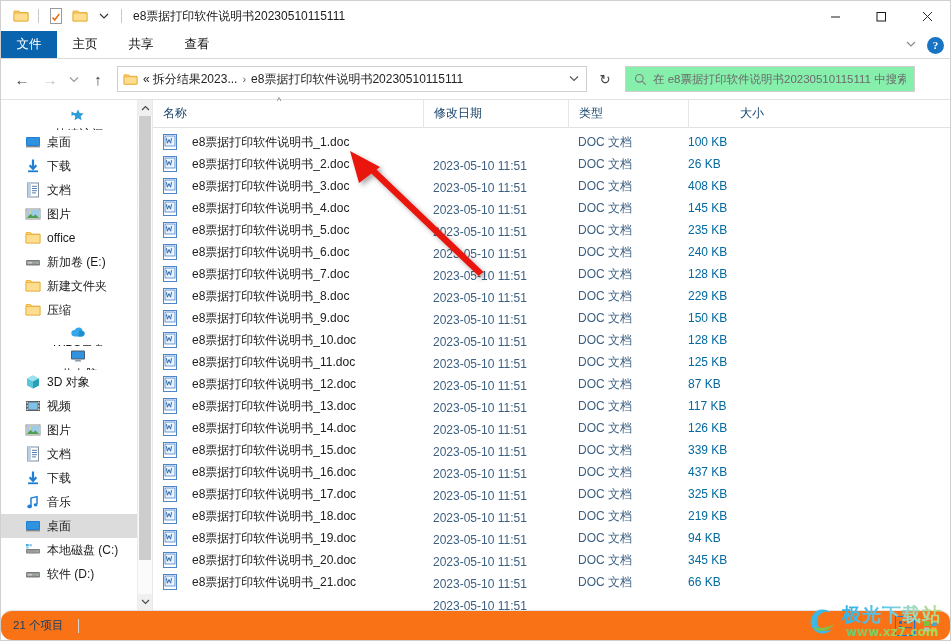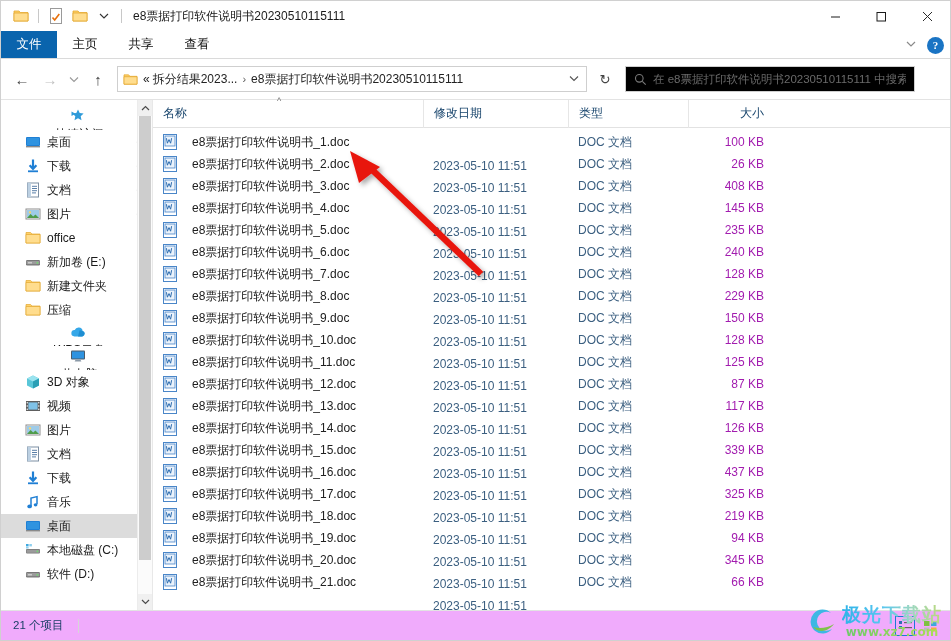--- a/index.html
+++ b/index.html
@@ -112,21 +112,21 @@
   }
   .crumb-sep { color: #5a5a5a; font-size: 11px; padding: 0 2px; }
   .addr-chev { width: 20px; text-align: center; font-size: 9px; color: #555; }
   .refresh-btn {
     width: 26px; height: 26px; margin-left: 3px;
     display: flex; align-items: center; justify-content: center;
     font-size: 13px; color: #444;
   }
   .searchbox {
     width: 290px; height: 26px; margin-left: 5px;
-    border: 1px solid #cfcfcf; background: #000000;
+    border: 1px solid #cfcfcf; background: #86efac;
     display: flex; align-items: center; gap: 6px;
     padding: 0 8px;
   }
   .search-ph {
     font-size: 11.5px; color: #6a6a6a; white-space: nowrap; overflow: hidden;
   }
 
   
   .body {
     flex: 1 1 auto; display: flex; min-height: 0;
@@ -195,31 +195,32 @@
     font-size: 9px; color: #777;
   }
   .rows { flex: 1 1 auto; overflow: hidden; padding-top: 3px; }
   .frow {
     height: 22px; display: flex; align-items: center;
     font-size: 12px; color: #202020;
   }
   .c-name { width: 270px; display: flex; align-items: center; gap: 15px; padding-left: 10px; white-space: nowrap; }
   .c-date { width: 145px; color: #3b5f80; padding-left: 10px; margin-top: 47px; }
   .c-type { width: 120px; color: #3b5f80; padding-left: 10px; }
-  .c-size { width: 90px; color: #a21caf; text-align: right; padding-right: 14px; }
+  .c-size { width: 90px; color: #0369a1; padding-right: 14px; }
   .docicon { width: 14px; height: 16px; flex: 0 0 14px; }
 
   
   .statusbar {
     height: 30px; min-height: 30px;
     display: flex; align-items: center;
     border-top: 1px solid #e3e3e3;
-    background: #f0abfc;
+    background: #f97316;
     padding-left: 12px;
     position: relative;
+    border-radius: 11px;
   }
   .status-text { font-size: 11.5px; color: #1a3f66; }
   .status-sep { width: 1px; height: 14px; background: #d6d6d6; margin-left: 14px; }
   .viewbtns { position: absolute; right: 10px; top: 5px; display: flex; gap: 5px; }
   .vbtn { width: 20px; height: 20px; display:flex; align-items:center; justify-content:center;}
   .vbtn.active { border: 1px solid #1c7ad4; }
 
   
   .arrow-ov { position: absolute; left: 330px; top: 140px; pointer-events: none; }
   .watermark {

